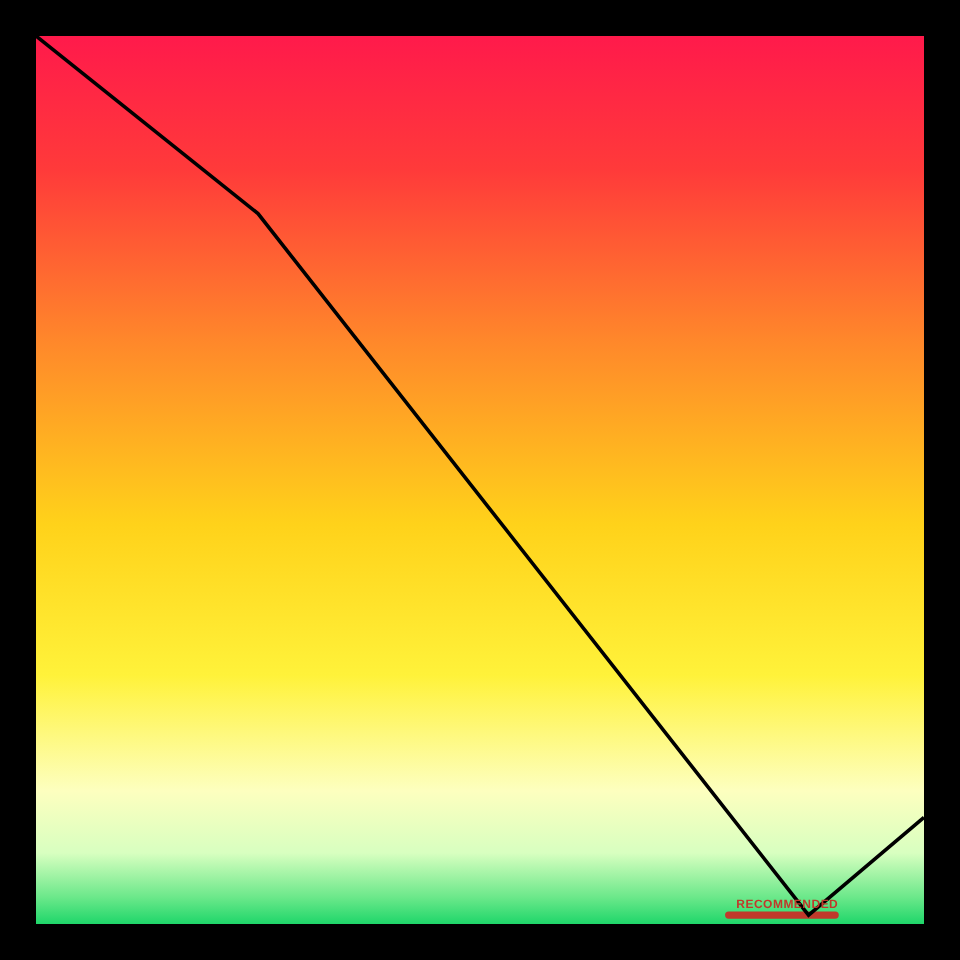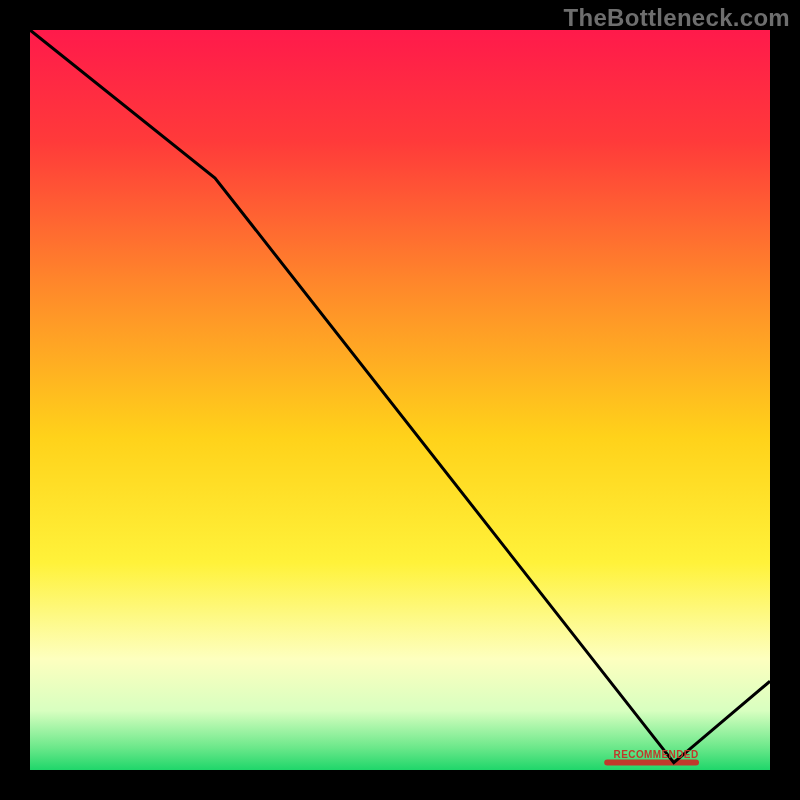--- a/index.html
+++ b/index.html
@@ -43,21 +43,20 @@
     font-size: 10px;
     font-weight: 700;
     letter-spacing: 0.4px;
     white-space: nowrap;
   }
 </style>
 </head>
 <body>
 
 <div class="frame">
-  <div class="attribution">TheBottleneck.com</div>
 
   <div class="plot">
     <svg id="chart-svg" width="740" height="740" viewBox="0 0 740 740" preserveAspectRatio="none">
       <defs>
         <linearGradient id="bg-grad" x1="0" y1="0" x2="0" y2="1">
             <stop offset="0%" stop-color="#ff1a4b"></stop>
             <stop offset="15%" stop-color="#ff3a3a"></stop>
             <stop offset="35%" stop-color="#ff8a2a"></stop>
             <stop offset="55.00000000000001%" stop-color="#ffd21a"></stop>
             <stop offset="72%" stop-color="#fff23a"></stop>

